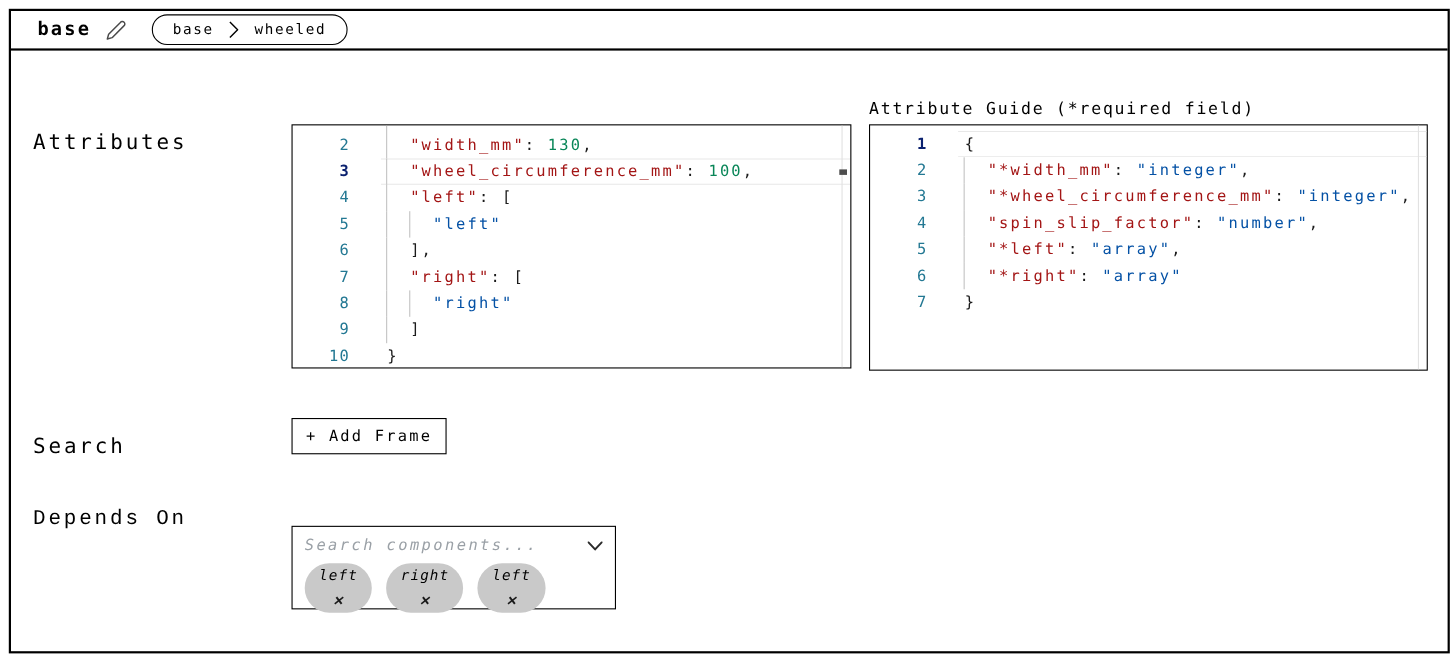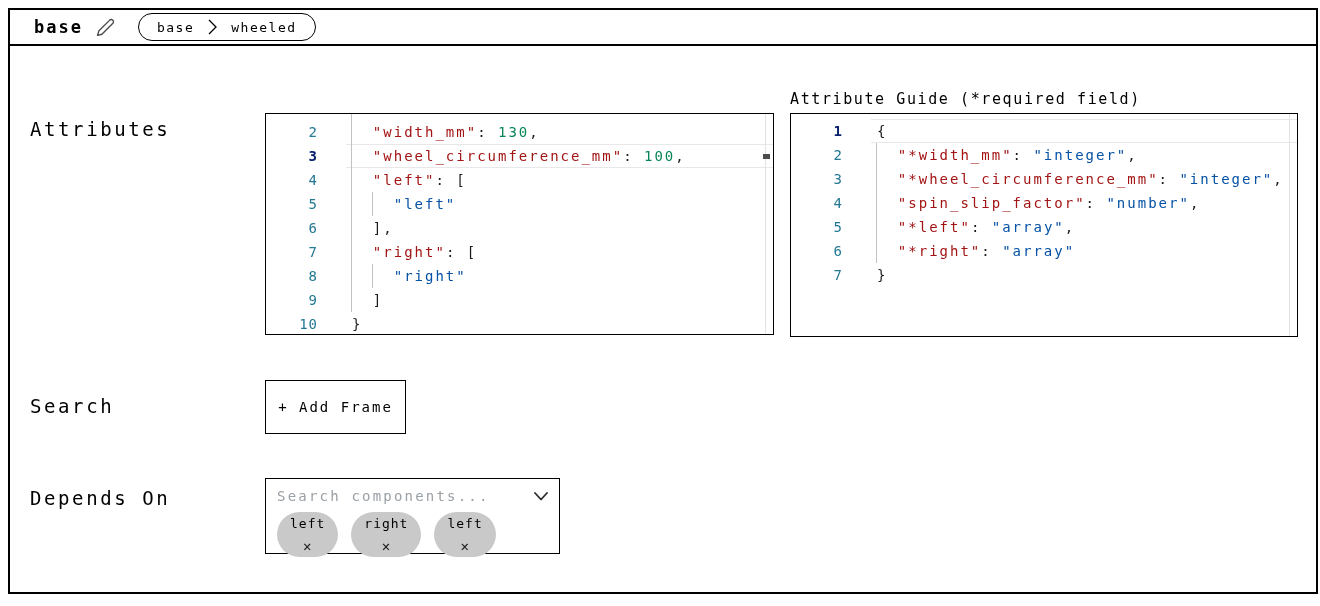--- a/index.html
+++ b/index.html
@@ -54,30 +54,30 @@
   .g{position:absolute;top:0;bottom:0;width:1px;background:var(--indent-guide-color);}
   .tok-p{color:#1b1b1b}
   .tok-k{color:var(--key-color)}
   .tok-s{color:var(--string-color)}
   .tok-n{color:var(--number-color)}
   .ruler{position:absolute;top:0;bottom:0;right:7px;width:1px;background:var(--ruler-border-color);}
   .ruler-marker{position:absolute;right:3px;width:7px;height:5px;background:var(--ruler-marker-color);}
   .guide-title{position:absolute;font-size:15px;letter-spacing:1.6px;}
   
   .add-frame-btn{
-    position:absolute;left:255px;top:370px;width:141px;height:54px;
+    position:absolute;left:255px;top:370px;width:141px;height:33px;
     border:1.5px solid #000;background:#fff;box-sizing:border-box;
     display:flex;align-items:center;justify-content:center;
     font-family:inherit;font-size:14px;letter-spacing:2px;cursor:pointer;
   }
   
   .depends-box{
     position:absolute;left:255px;top:468px;width:295px;height:76px;
     border:1.5px solid #000;box-sizing:border-box;background:#fff;
-    padding:9px 11px;display:flex;flex-direction:column;
+    padding:9px 11px;display:flex;flex-direction:column;font-style:italic;
   }
   .search-row{display:flex;align-items:center;justify-content:space-between;height:22px;cursor:pointer;}
   .search-ph{font-size:14px;letter-spacing:2.2px;color:var(--placeholder-color);}
   .chips{display:flex;gap:13px;margin-top:8px;padding-left:0px;}
   .chip{
     background:var(--chip-bg-color);border-radius:999px;
     padding:4px 13px;display:inline-flex;align-items:center;gap:8px;
     font-size:13px;letter-spacing:1px;white-space:nowrap;flex-direction:column;
   }
   .chip-x{font-size:14px;font-weight:bold;color:#1a1a1a;cursor:pointer;line-height:1;}
@@ -98,21 +98,21 @@
       <span class="crumb">base</span>
       <svg width="9" height="16" viewBox="0 0 9 16" fill="none" stroke="#000" stroke-width="1.3">
           <polyline points="1,1 8,8 1,15"></polyline>
         </svg>
       <span class="crumb">wheeled</span>
     </span>
   </div>
 
   <div class="sec-label" style="left:20px;top:108px;">Attributes</div>
   <div class="sec-label" style="left:20px;top:385px;">Search</div>
-  <div class="sec-label" style="left:20px;top:477px;">Depends On</div>
+  <div class="sec-label" style="left:20px;top:450px;font-family:Liberation Mono, monospace;">Depends On</div>
 
   <div class="editor" style="left:255px;top:103px;width:509px;height:222px;">
     <div class="rows">
         <div class="row partial">
           <div class="ln"></div>
           <div class="code"><span class="g" style="left: 5px;"></span></div>
         </div>
         <div class="row">
           <div class="ln">2</div>
           <div class="code"><span class="g" style="left: 5px;"></span><span class="tok-p">  </span><span class="tok-k">"width_mm"</span><span class="tok-p">: </span><span class="tok-n">130</span><span class="tok-p">,</span></div>

